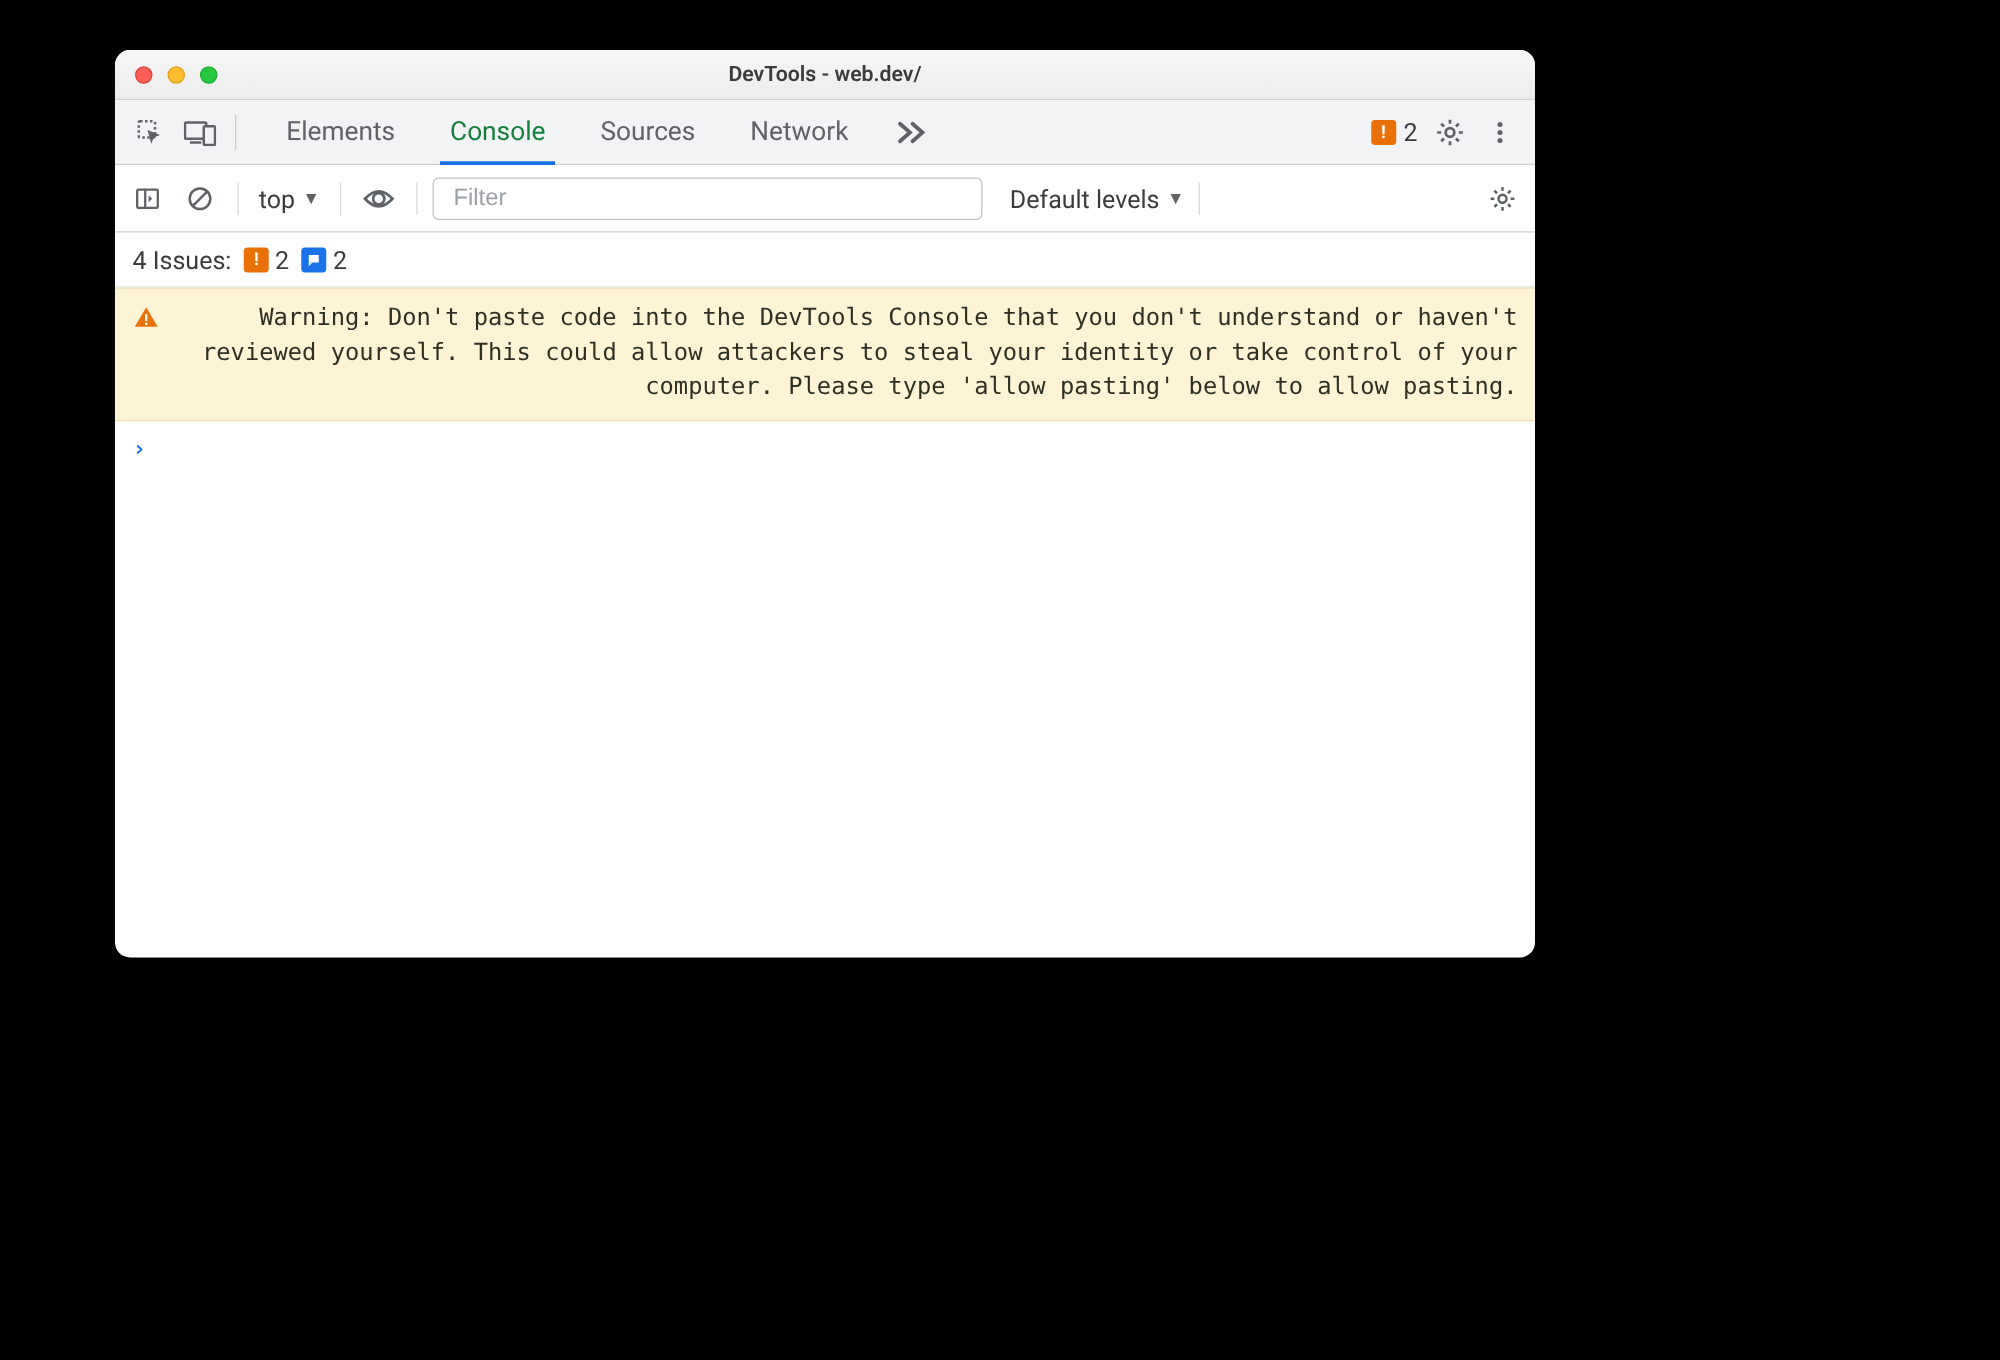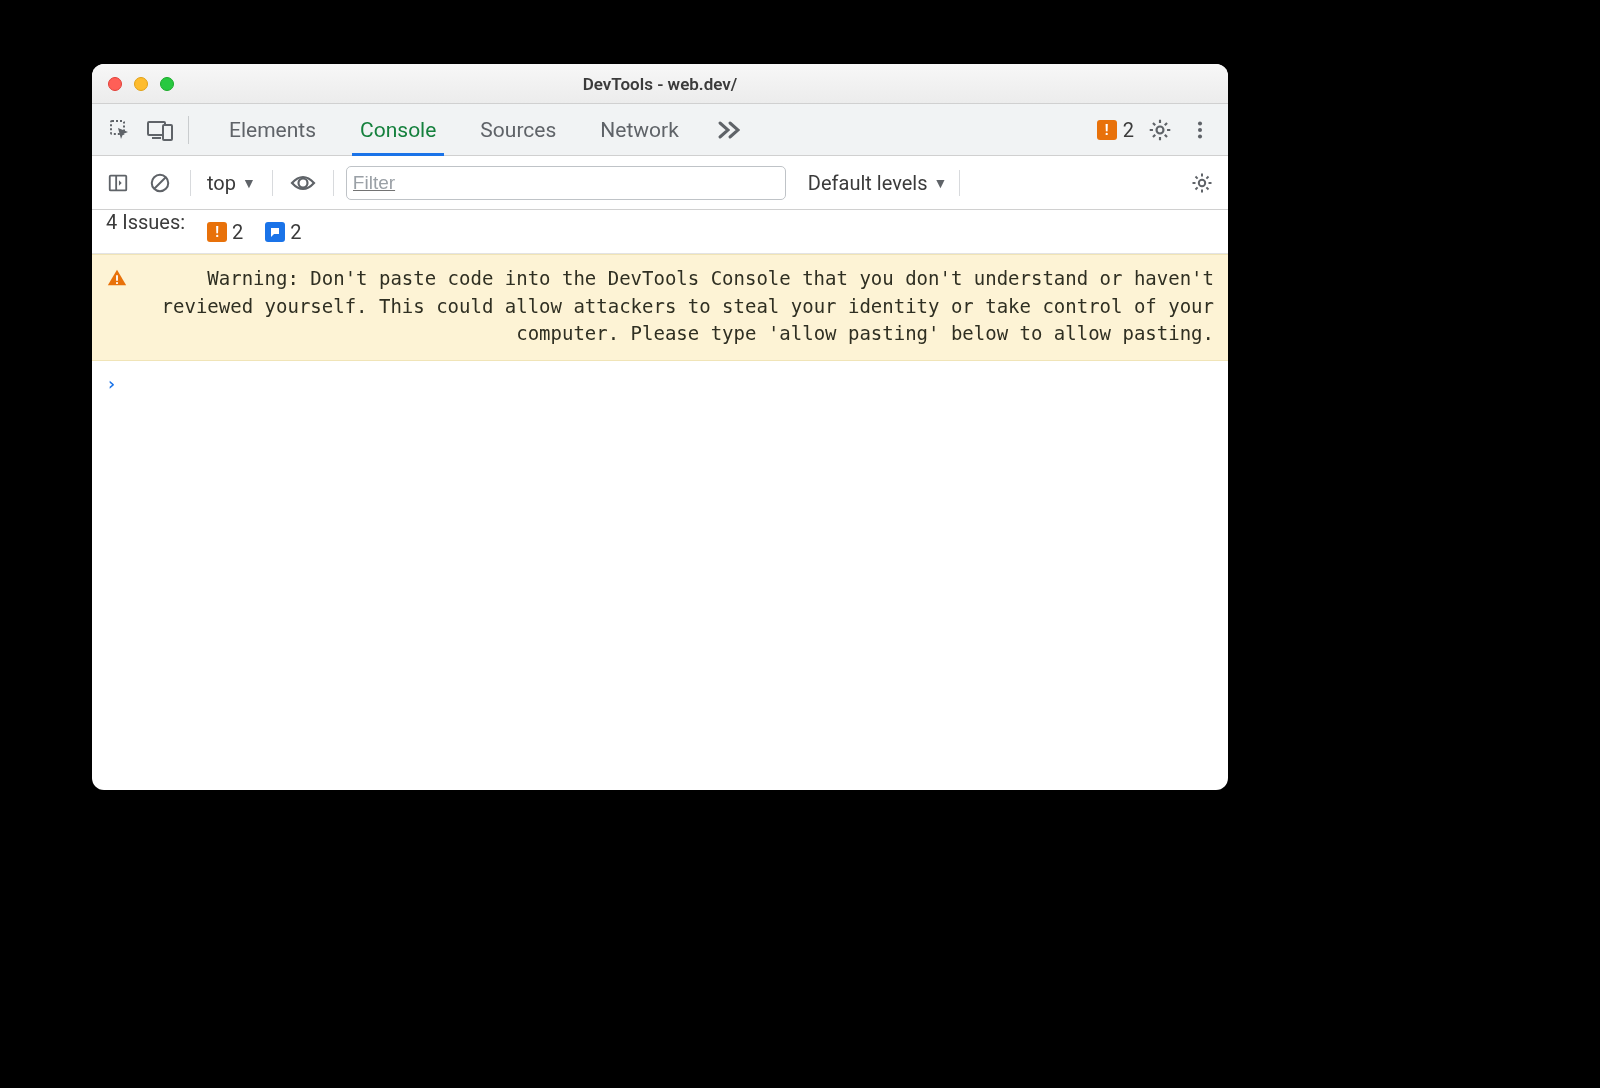--- a/index.html
+++ b/index.html
@@ -8,21 +8,21 @@
     width: 1600px;
     height: 1088px;
     font-family: -apple-system, BlinkMacSystemFont, "Segoe UI", Roboto, Helvetica, Arial, sans-serif;
     display: flex;
     align-items: flex-start;
     justify-content: flex-start;
   }
   .window {
     position: absolute;
     left: 92px;
-    top: 64px;
+    top: 40px;
     width: 1136px;
     height: 726px;
     background: #fff;
     border-radius: 12px;
     box-shadow: 0 20px 60px rgba(0,0,0,0.5);
     overflow: hidden;
     display: flex;
     flex-direction: column;
   }
   .titlebar {
@@ -139,40 +139,39 @@
     display: flex; align-items: center; gap: 6px;
     font-size: 20px; color: #3b3b3b; cursor: pointer;
     padding: 0 4px;
   }
   .ctx-select .tri { font-size: 14px; color: #5f6368; }
   .filter-input {
     flex: 0 0 440px;
     height: 34px;
     border: 1px solid #bfc3c7;
     border-radius: 5px;
-    padding: 0 6px;
+    padding: 0 16px;
     font-size: 19px;
     color: #737373;
     background: #fff;
-    text-decoration: underline;
   }
   .filter-input::placeholder { color: #9aa0a6; }
   .levels {
     display: flex; align-items: center; gap: 6px;
     font-size: 20px; color: #3b3b3b; cursor: pointer;
     margin-left: 16px;
   }
   .levels .tri { font-size: 14px; color: #5f6368; }
   .subbar .spacer { flex: 1; }
 
   .issues-row {
     height: 44px;
-    display: flex; 
+    display: flex; align-items: center;
     padding: 0 14px;
-    gap: 22px;
+    gap: 10px;
     font-size: 20px;
     color: #3b3b3b;
     border-bottom: 1px solid #e3e3e3;
   }
   .issue-badge {
     display: flex; align-items: center; gap: 5px; cursor: pointer;
   }
 
   .warning-box {
     background: #fdf3d5;

